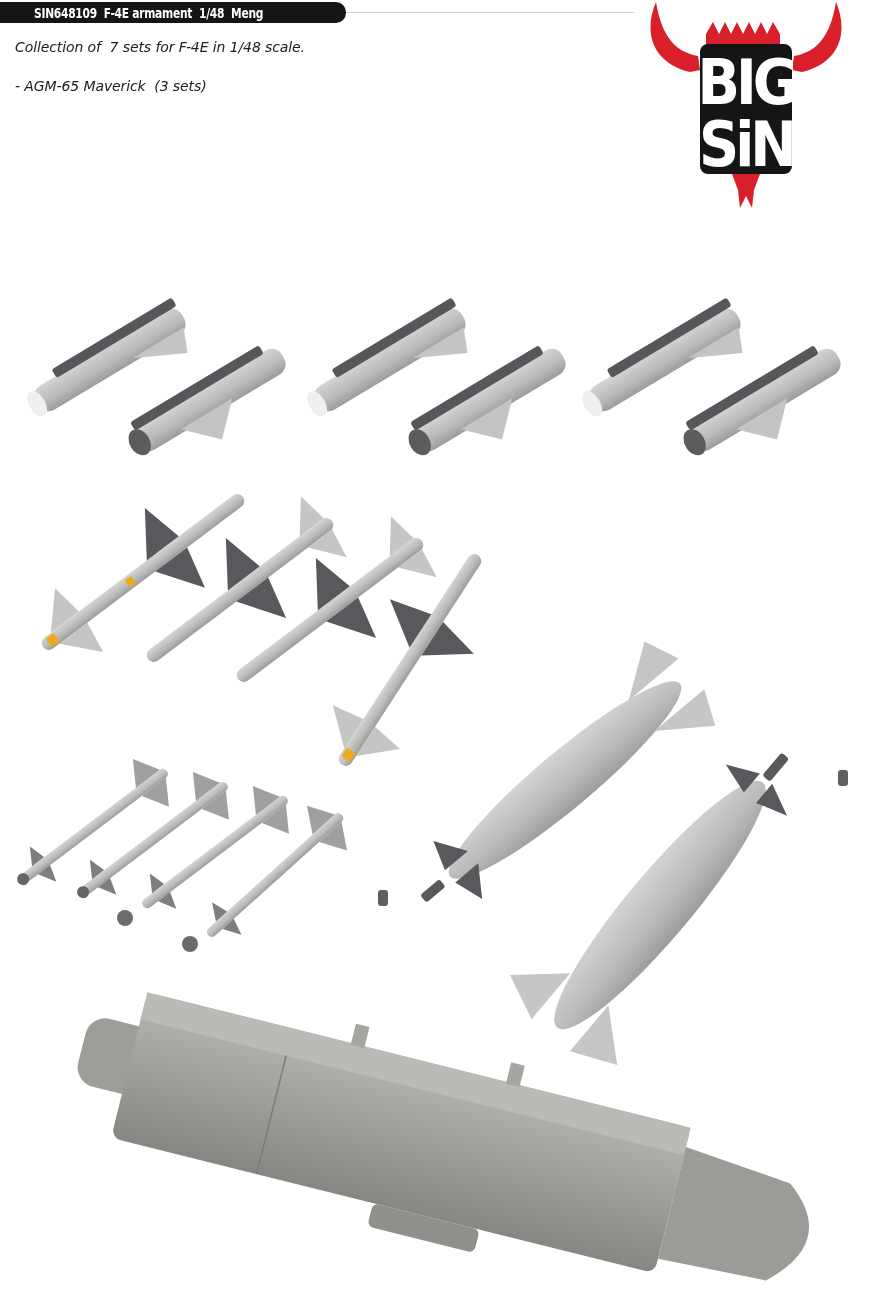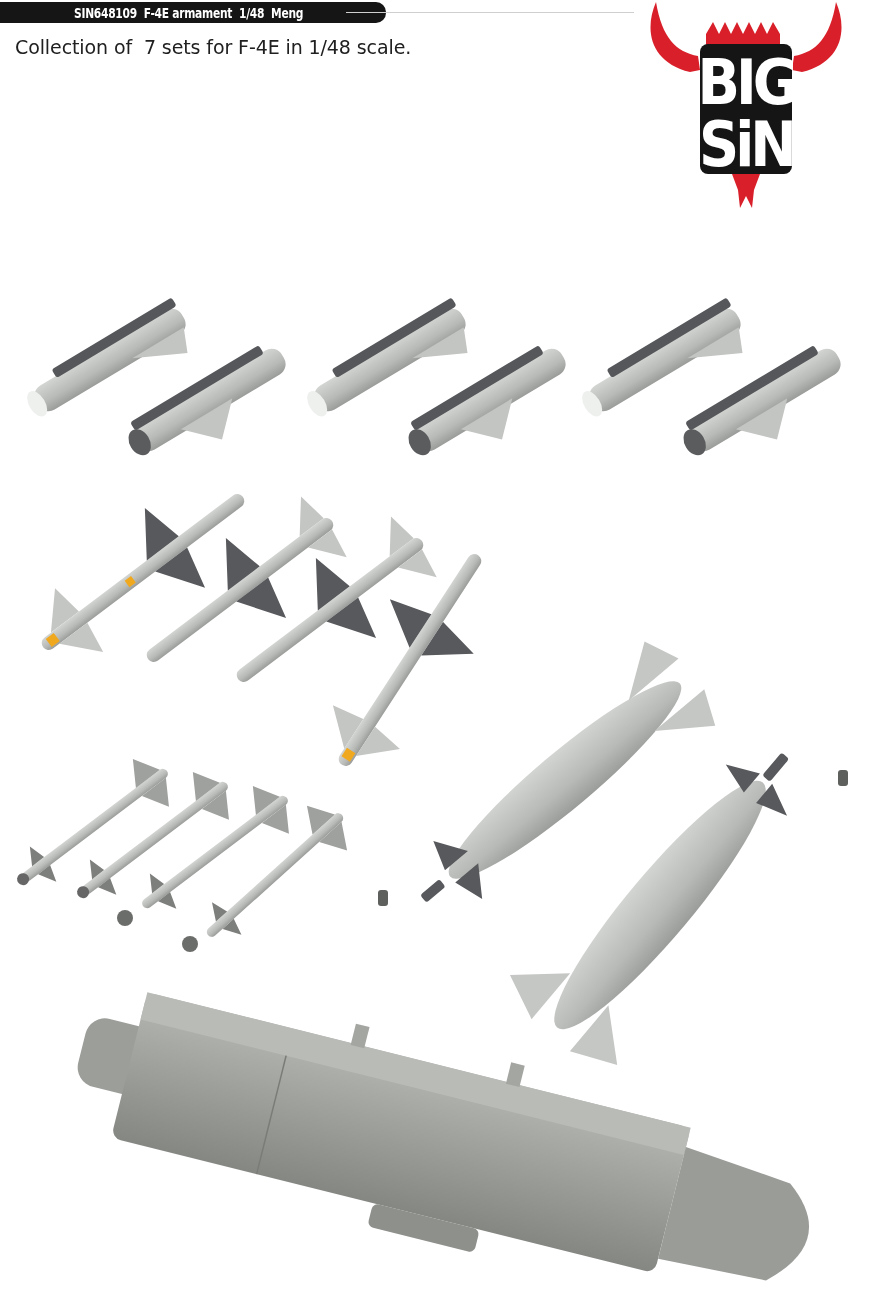--- a/index.html
+++ b/index.html
@@ -1,36 +1,37 @@
 <!DOCTYPE html>
 <html><head>
 <meta charset="utf-8">
 <style>
   html, body { margin: 0; padding: 0; background: #ffffff; }
   body { width: 876px; height: 1300px; position: relative; overflow: hidden; font-family: "DejaVu Sans", sans-serif; color: #1a1a1a; }
-  .title-bar { position: absolute; left: 0; top: 2px; width: 346px; height: 21px; background: #151515; border-radius: 0 10px 10px 0; display: flex; align-items: center; padding-left: 40px; }
+  .title-bar { position: absolute; left: 0; top: 2px; width: 346px; height: 21px; background: #151515; border-radius: 0 10px 10px 0; display: flex; align-items: center; }
   .title-text { color: #ffffff; font-family: "DejaVu Sans Condensed", "DejaVu Sans", sans-serif; font-weight: bold; font-size: 13.5px; margin-left: 34px; letter-spacing: -0.3px; white-space: pre; transform: scaleX(0.88); transform-origin: left center; }
   .title-rule { position: absolute; left: 346px; top: 12px; width: 288px; height: 1px; background: #cfcfcf; }
-  .desc { position: absolute; left: 15px; top: 38px; font-size: 19px; line-height: 19.5px; color: #202020; letter-spacing: -0.1px; }
+  .desc { position: absolute; left: 15px; top: 38px; font-size: 14px; line-height: 19.5px; color: #202020; letter-spacing: -0.1px; font-style: italic; }
   .desc p { margin: 0; white-space: pre; }
   .gap { height: 19.5px; }
   .logo { position: absolute; left: 648px; top: 0; width: 196px; height: 212px; }
   .renders { position: absolute; left: 0; top: 270px; width: 876px; height: 1030px; }
 </style>
 </head>
 <body>
 
 <div class="title-bar">
   <span class="title-text">SIN648109  F-4E armament  1/48  Meng</span>
 </div>
 <div class="title-rule"></div>
 
 <div class="desc">
   <p>Collection of  7 sets for F-4E in 1/48 scale.</p>
   <div class="gap"></div>
+  <p>- AGM-65 Maverick  (3 sets)</p>
   <div class="gap"></div>
 </div>
 
 <svg class="logo" viewBox="0 0 196 212">
   <g>
     <path d="M8 2 C-4 30 2 62 42 72 L52 70 L50 56 C28 52 14 38 8 2 Z" fill="#d9202a"></path>
     <path d="M188 2 C200 30 194 62 154 72 L144 70 L146 56 C168 52 182 38 188 2 Z" fill="#d9202a"></path>
   </g>
   <g>
     <path d="M58 46 L58 34 L65 22 L71 34 L77 22 L83 34 L89 22 L95 34 L101 22 L107 34 L113 22 L119 34 L125 22 L132 34 L132 46 Z" fill="#d9202a"></path>

